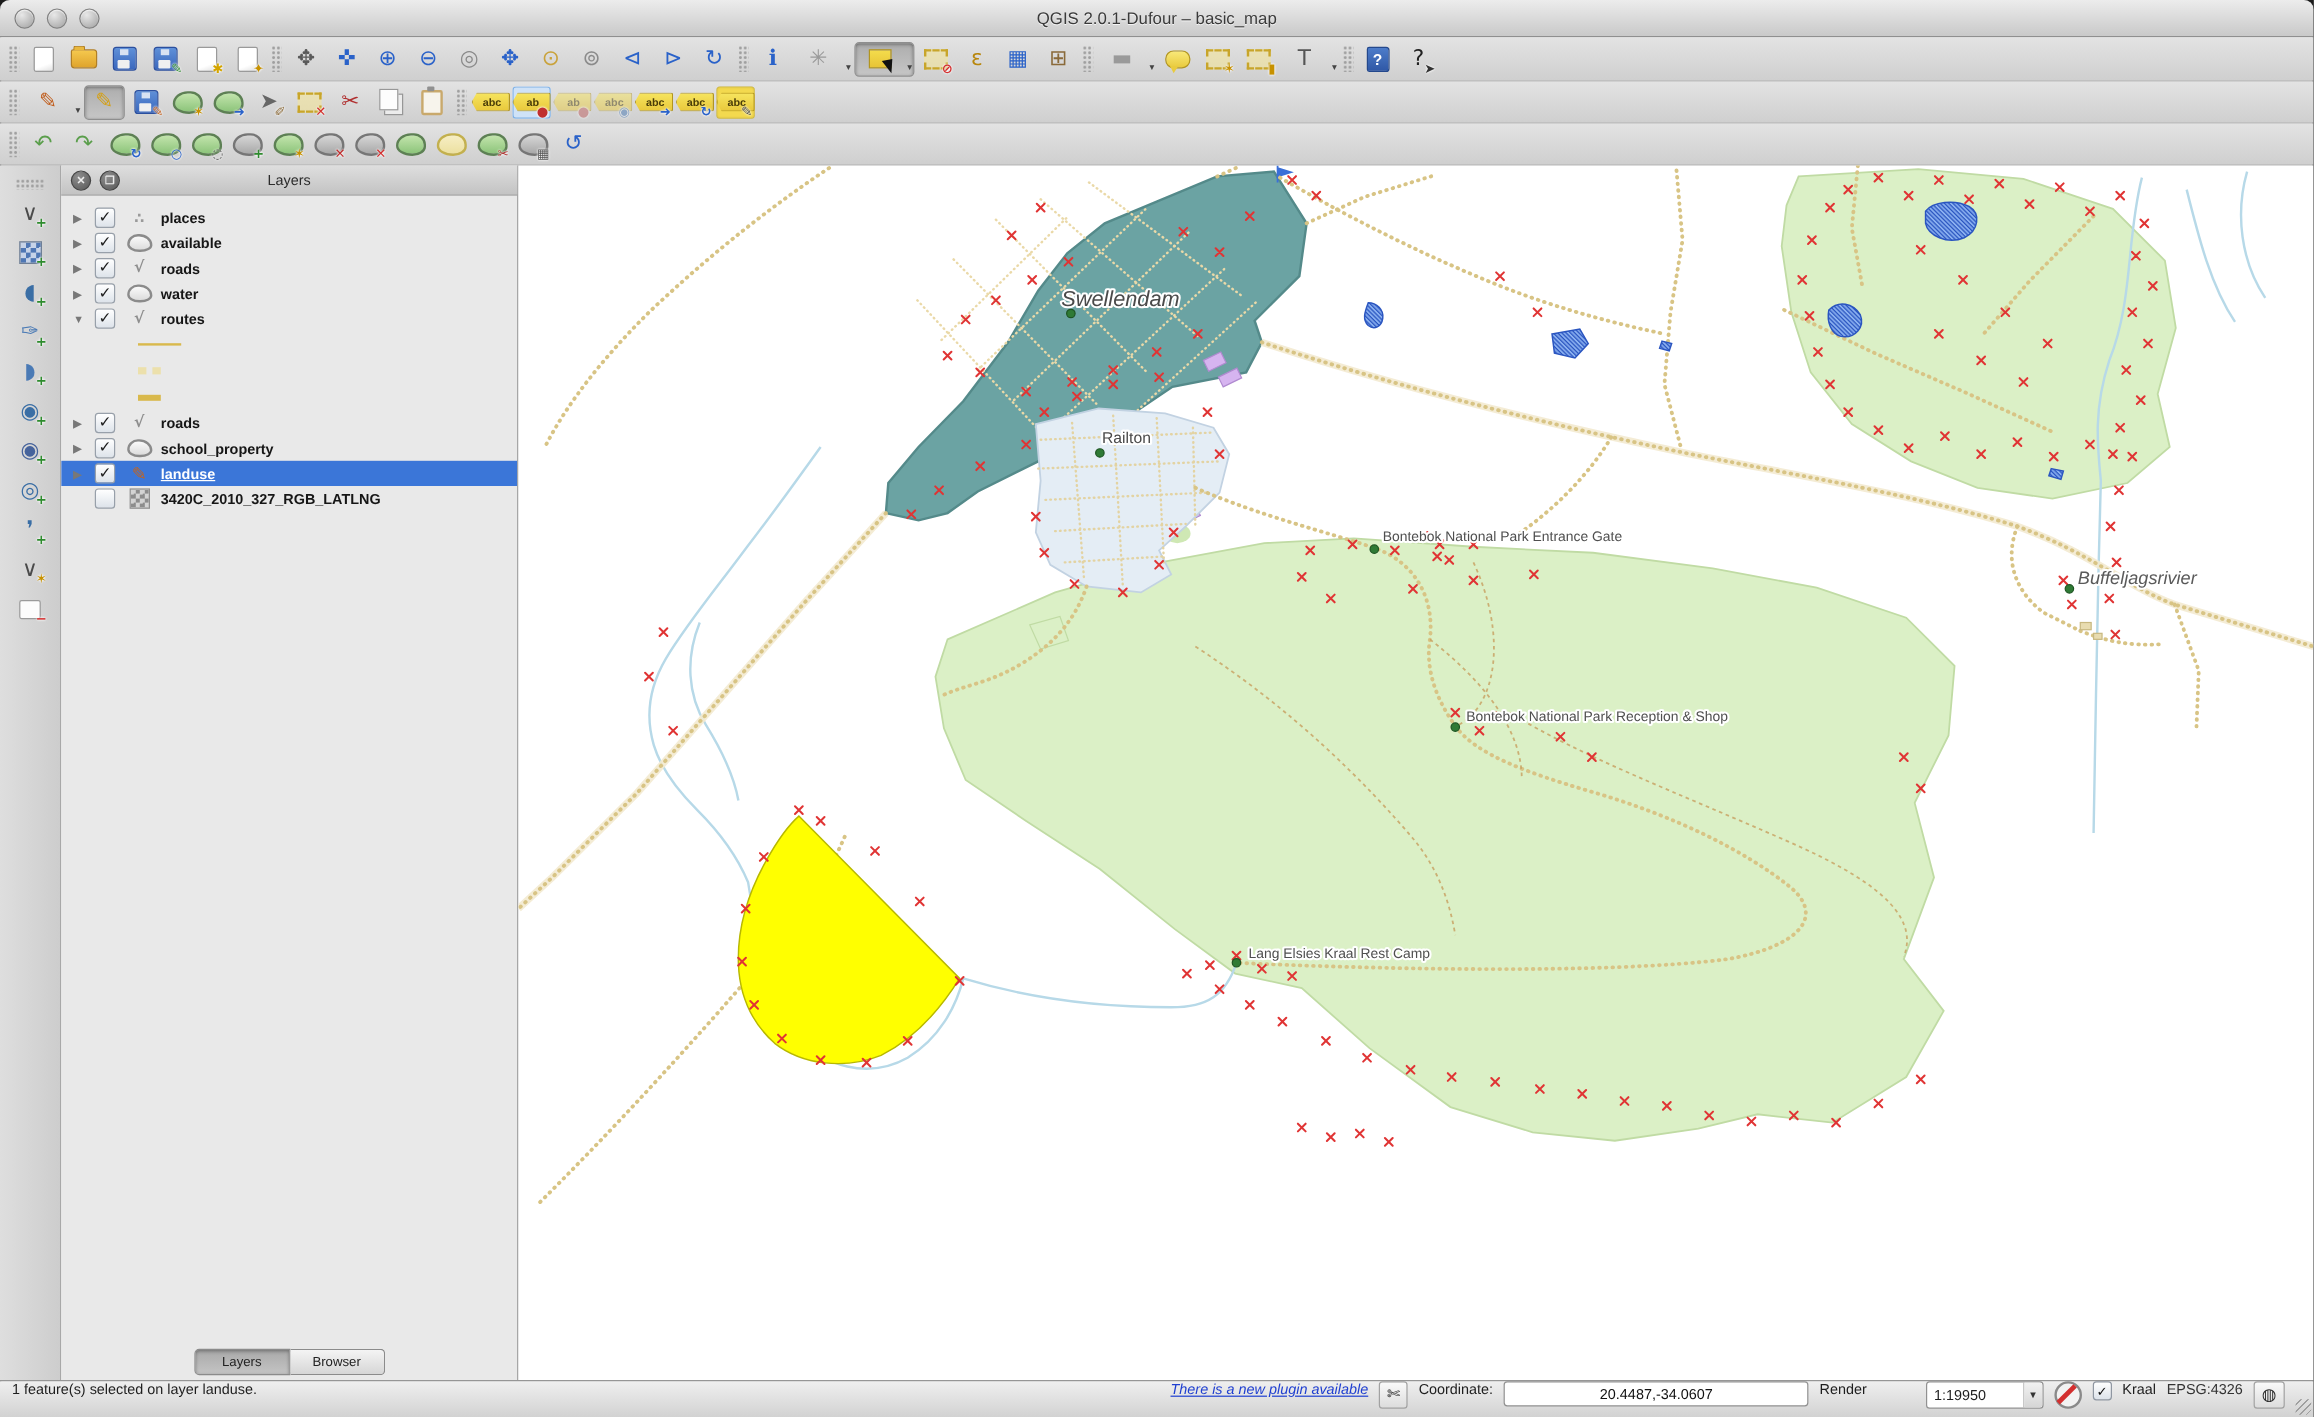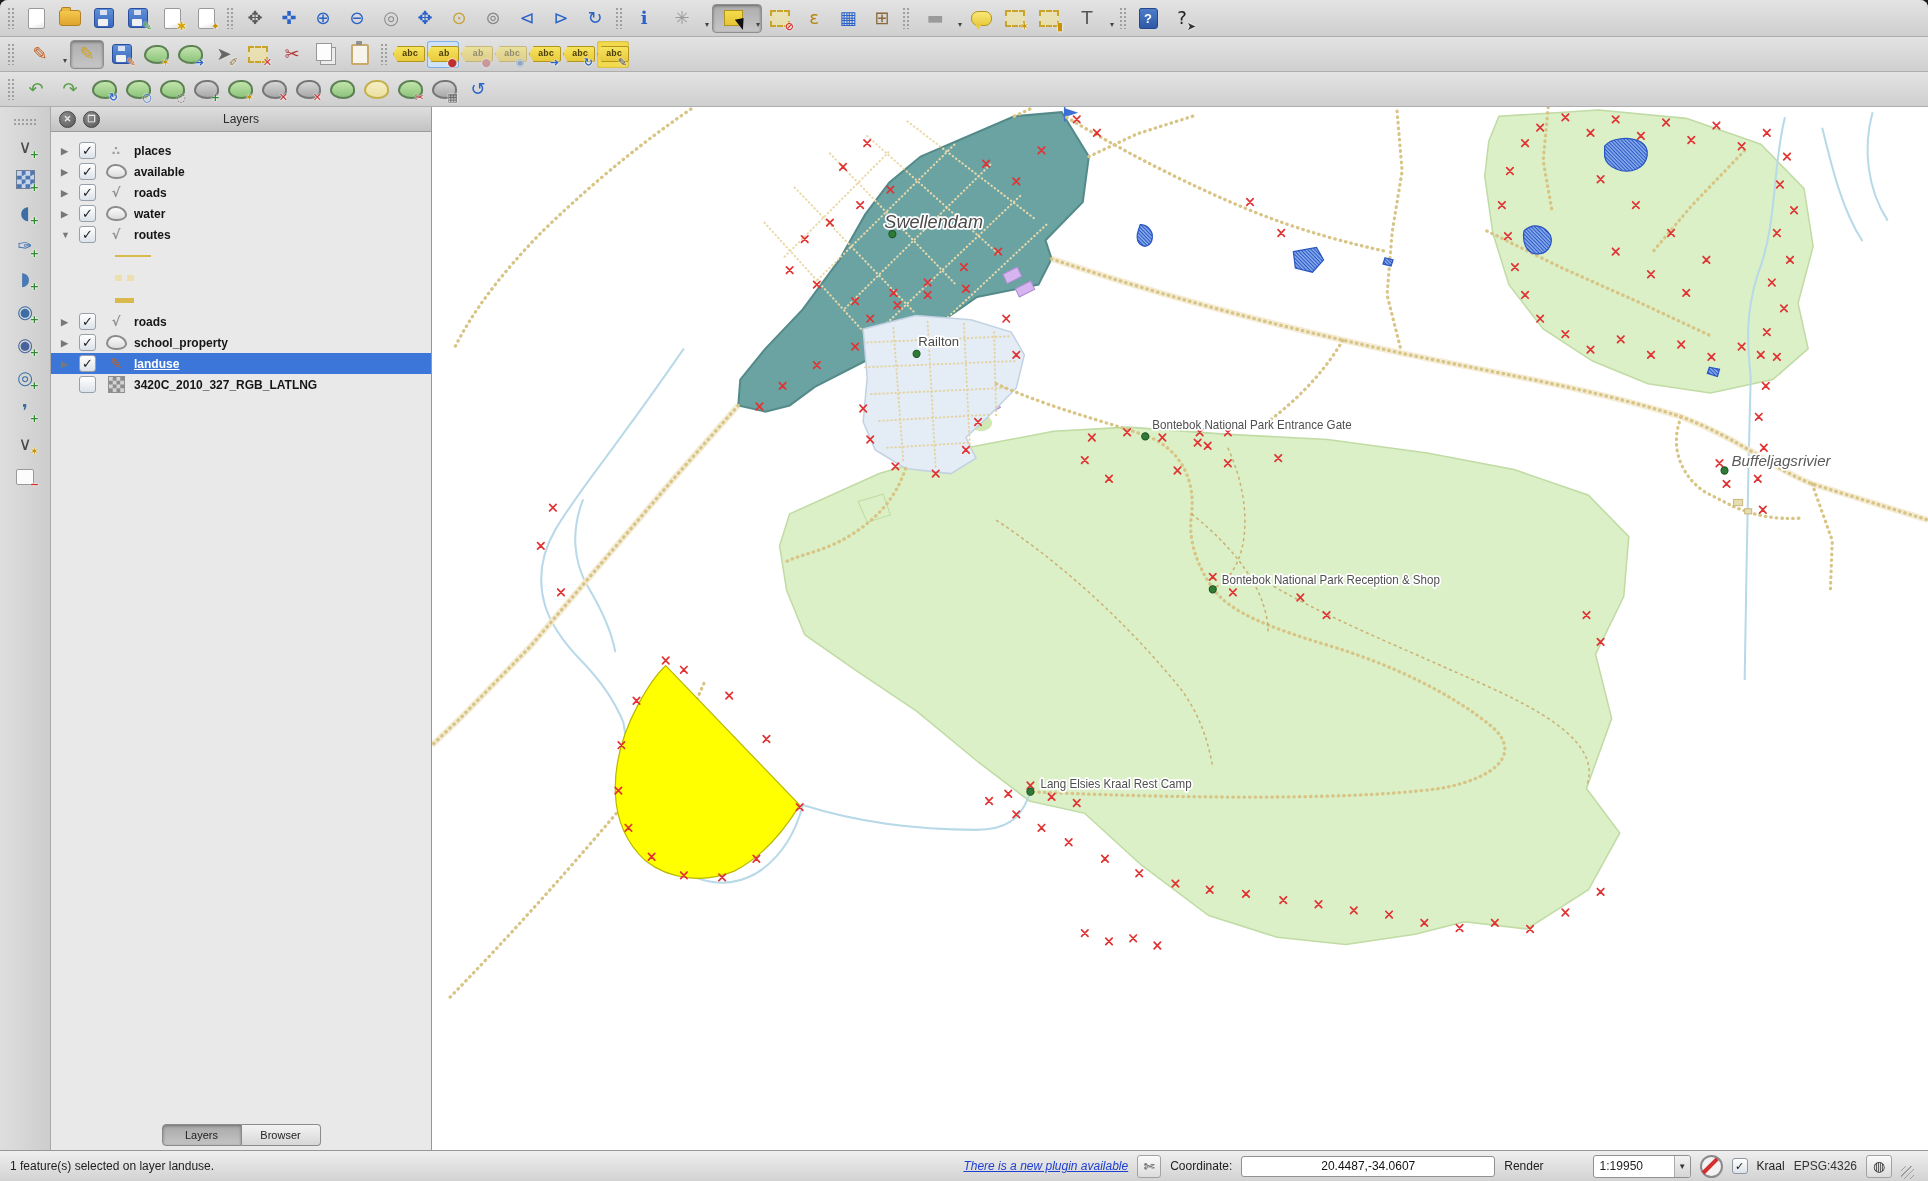--- a/index.html
+++ b/index.html
@@ -29,21 +29,21 @@
   .shape{display:inline-flex;align-items:center;justify-content:center;}
   .shape.page{width:15px;height:19px;background:linear-gradient(160deg,#ffffff 70%,#e2e2e2);border:1px solid #9a9a9a;border-radius:2px;}
   .shape.folder{width:20px;height:14px;background:linear-gradient(#f5c84e,#dfa42c);border:1px solid #b17f26;border-radius:2px 3px 3px 3px;position:relative;}
   .shape.folder::before{content:"";position:absolute;top:-4px;left:1px;width:8px;height:3px;background:#e9b83e;border:1px solid #b17f26;border-bottom:none;border-radius:2px 2px 0 0;}
   .shape.floppy{width:18px;height:18px;background:linear-gradient(#5f90d8,#3a67bd);border:1px solid #2b4f9e;border-radius:3px;position:relative;}
   .shape.floppy::before{content:"";position:absolute;left:3px;bottom:1px;width:10px;height:7px;background:#f0f0f0;border-radius:1px;}
   .shape.floppy::after{content:"";position:absolute;left:5px;top:1px;width:7px;height:5px;background:#d8e2f2;}
   .shape.blob{width:21px;height:15px;background:linear-gradient(#c2e4ac,#8cc47a);border:2px solid #5d8054;border-radius:55% 45% 50% 60% / 60% 55% 45% 50%;}
   .shape.blob.gray{background:linear-gradient(#d6d6d6,#a8a8a8);border-color:#767676;}
   .shape.blob.yellow{background:linear-gradient(#f6eec4,#ece0a0);border-color:#c3b04e;}
-  .shape.tag{min-width:24px;height:14px;background:linear-gradient(#f6e45e,#e9c93c);border:1px solid #b2951f;border-radius:2px;font-size:9px;font-weight:bold;color:#4a3d08;font-family:Liberation Mono, monospace;clip-path:polygon(14% 0,100% 0,100% 100%,14% 100%,0 50%);padding:0 2px 0 4px;}
+  .shape.tag{min-width:24px;height:14px;background:linear-gradient(#f6e45e,#e9c93c);border:1px solid #b2951f;border-radius:2px;font-size:9px;font-weight:bold;color:#4a3d08;font-family:Liberation Sans, sans-serif;clip-path:polygon(14% 0,100% 0,100% 100%,14% 100%,0 50%);padding:0 2px 0 4px;}
   .tbtn.hl-blue{background:#cfe2f7;box-shadow:0 0 0 1px #7fb0e4 inset;border-radius:3px;}
   .tbtn.hl-yellow{background:#f3d94e;border-radius:3px;box-shadow:inset 0 0 2px rgba(0,0,0,.35);}
   .shape.checker{width:17px;height:17px;border:1px solid #6f7f96;background-image:conic-gradient(#4f77b4 25%,#c6d3e8 0 50%,#4f77b4 0 75%,#c6d3e8 0);background-size:8.5px 8.5px;}
   .shape.dashbox{width:16px;height:13px;border:2px dashed #c8a52a;background:rgba(248,230,140,.5);}
   .shape.selbox{width:17px;height:14px;background:linear-gradient(#f4dc4c,#e7c436);border:1px solid #b2951f;position:relative;}
   .shape.selbox::after{content:"";position:absolute;right:-4px;bottom:-4px;width:0;height:0;border-left:8px solid #111;border-top:4px solid transparent;border-bottom:9px solid transparent;transform:rotate(-38deg);}
   .shape.bubble{width:19px;height:13px;background:linear-gradient(#f8e878,#e9cb3e);border:1px solid #b2951f;border-radius:7px;position:relative;}
   .shape.bubble::after{content:"";position:absolute;left:3px;bottom:-5px;border-left:3px solid transparent;border-right:4px solid transparent;border-top:6px solid #e9cb3e;}
   .shape.helpbook{width:17px;height:19px;background:linear-gradient(#4d7cc9,#2f58a6);border:1px solid #24488c;border-radius:2px 3px 3px 2px;color:#fff;font-size:13px;font-weight:bold;}
   .shape.pages{width:14px;height:16px;background:#fdfdfd;border:1px solid #979797;box-shadow:4px 4px 0 -1px #ececec,4px 4px 0 0 #979797;margin-right:4px;margin-bottom:4px;}
@@ -81,38 +81,46 @@
   .panel-tabs{position:absolute;bottom:4px;left:0;right:0;display:flex;justify-content:center;}
   .ptab{min-width:62px;height:20px;font-size:11px;display:flex;align-items:center;justify-content:center;border:1px solid #8b8b8b;background:linear-gradient(#f4f4f4,#d6d6d6);color:#222;padding:0 8px;}
   .ptab:first-child{border-radius:4px 0 0 4px;}
   .ptab:last-child{border-radius:0 4px 4px 0;border-left:none;}
   .ptab.active{background:linear-gradient(#a9a9a9,#c4c4c4);box-shadow:inset 0 1px 3px rgba(0,0,0,.35);}
 
   .map-canvas{flex:1;background:#ffffff;position:relative;min-width:0;}
   .map-canvas svg{position:absolute;inset:0;width:100%;height:100%;}
 
   
-  .statusbar{height:30px;background:linear-gradient(#efefef,#d2d2d2);border-top:1px solid #969696;display:flex;align-items:center;padding:0 14px 0 10px;font-size:12px;color:#1e1e1e;gap:9px;flex:0 0 auto;}
+  .statusbar{height:30px;background:linear-gradient(#efefef,#d2d2d2);border-top:1px solid #969696;display:flex;align-items:flex-start;padding:0 2px 0 10px;font-size:12px;color:#1e1e1e;gap:9px;flex:0 0 auto;}
   .sb-spacer{flex:1;}
   .link{color:#1f3fd0;text-decoration:underline;white-space:nowrap;font-style:italic;}
   .sb-iconbox{width:22px;height:21px;border:1px solid #a2a2a2;border-radius:3px;background:linear-gradient(#fafafa,#dcdcdc);display:flex;align-items:center;justify-content:center;font-size:13px;color:#222;font-family:"DejaVu Sans",sans-serif;}
   .coord-input{width:252px;height:19px;background:#fff;border:1px solid #919191;border-radius:3px;text-align:center;font-size:12px;color:#111;font-family:"Liberation Sans",sans-serif;padding:0;}
   .scale-combo{width:90px;height:21px;background:#fff;border:1px solid #919191;border-radius:3px;display:flex;align-items:center;font-size:12px;position:relative;padding-left:6px;margin-left:40px;}
   .scale-combo .dd2{position:absolute;right:0;top:0;bottom:0;width:15px;background:linear-gradient(#f2f2f2,#d5d5d5);border-left:1px solid #aaa;border-radius:0 3px 3px 0;display:flex;align-items:center;justify-content:center;font-size:8px;color:#333;}
   .nosign{width:19px;height:19px;border:2.5px solid #8a8a8a;border-radius:50%;position:relative;background:#f2f2f2;}
   .nosign::after{content:"";position:absolute;left:-2px;top:7px;width:20px;height:3.5px;background:#d32f2f;transform:rotate(-45deg);}
   .sb-cbx{width:14px;height:14px;border:1px solid #8f97a2;border-radius:3px;background:linear-gradient(#fff,#dde3ea);display:flex;align-items:center;justify-content:center;font-size:11px;font-weight:bold;color:#111;font-family:"DejaVu Sans",sans-serif;}
   .crs-btn{width:24px;height:21px;border:1px solid #a2a2a2;border-radius:3px;background:linear-gradient(#fafafa,#dcdcdc);display:flex;align-items:center;justify-content:center;font-size:14px;color:#2b2b2b;font-family:"DejaVu Sans",sans-serif;}
   .grip-corner{width:13px;height:13px;align-self:flex-end;margin:0 0 2px 0;background:repeating-linear-gradient(135deg,transparent 0 3px,#9f9f9f 3px 4px);}
 </style>
 </head>
 <body>
 
 <div class="window">
 
+  <div class="titlebar">
+    <div class="traffic">
+      <div class="tl"></div>
+      <div class="tl"></div>
+      <div class="tl"></div>
+    </div>
+    <div class="wtitle">QGIS 2.0.1-Dufour – basic_map</div>
+  </div>
 
   <div class="tbrow tbrow1" id="tbrow1">
       <div class="grip"></div>
       <div class="tbtn">
         <span class="shape page"></span>
       </div>
       <div class="tbtn">
         <span class="shape folder"></span>
       </div>
       <div class="tbtn">

